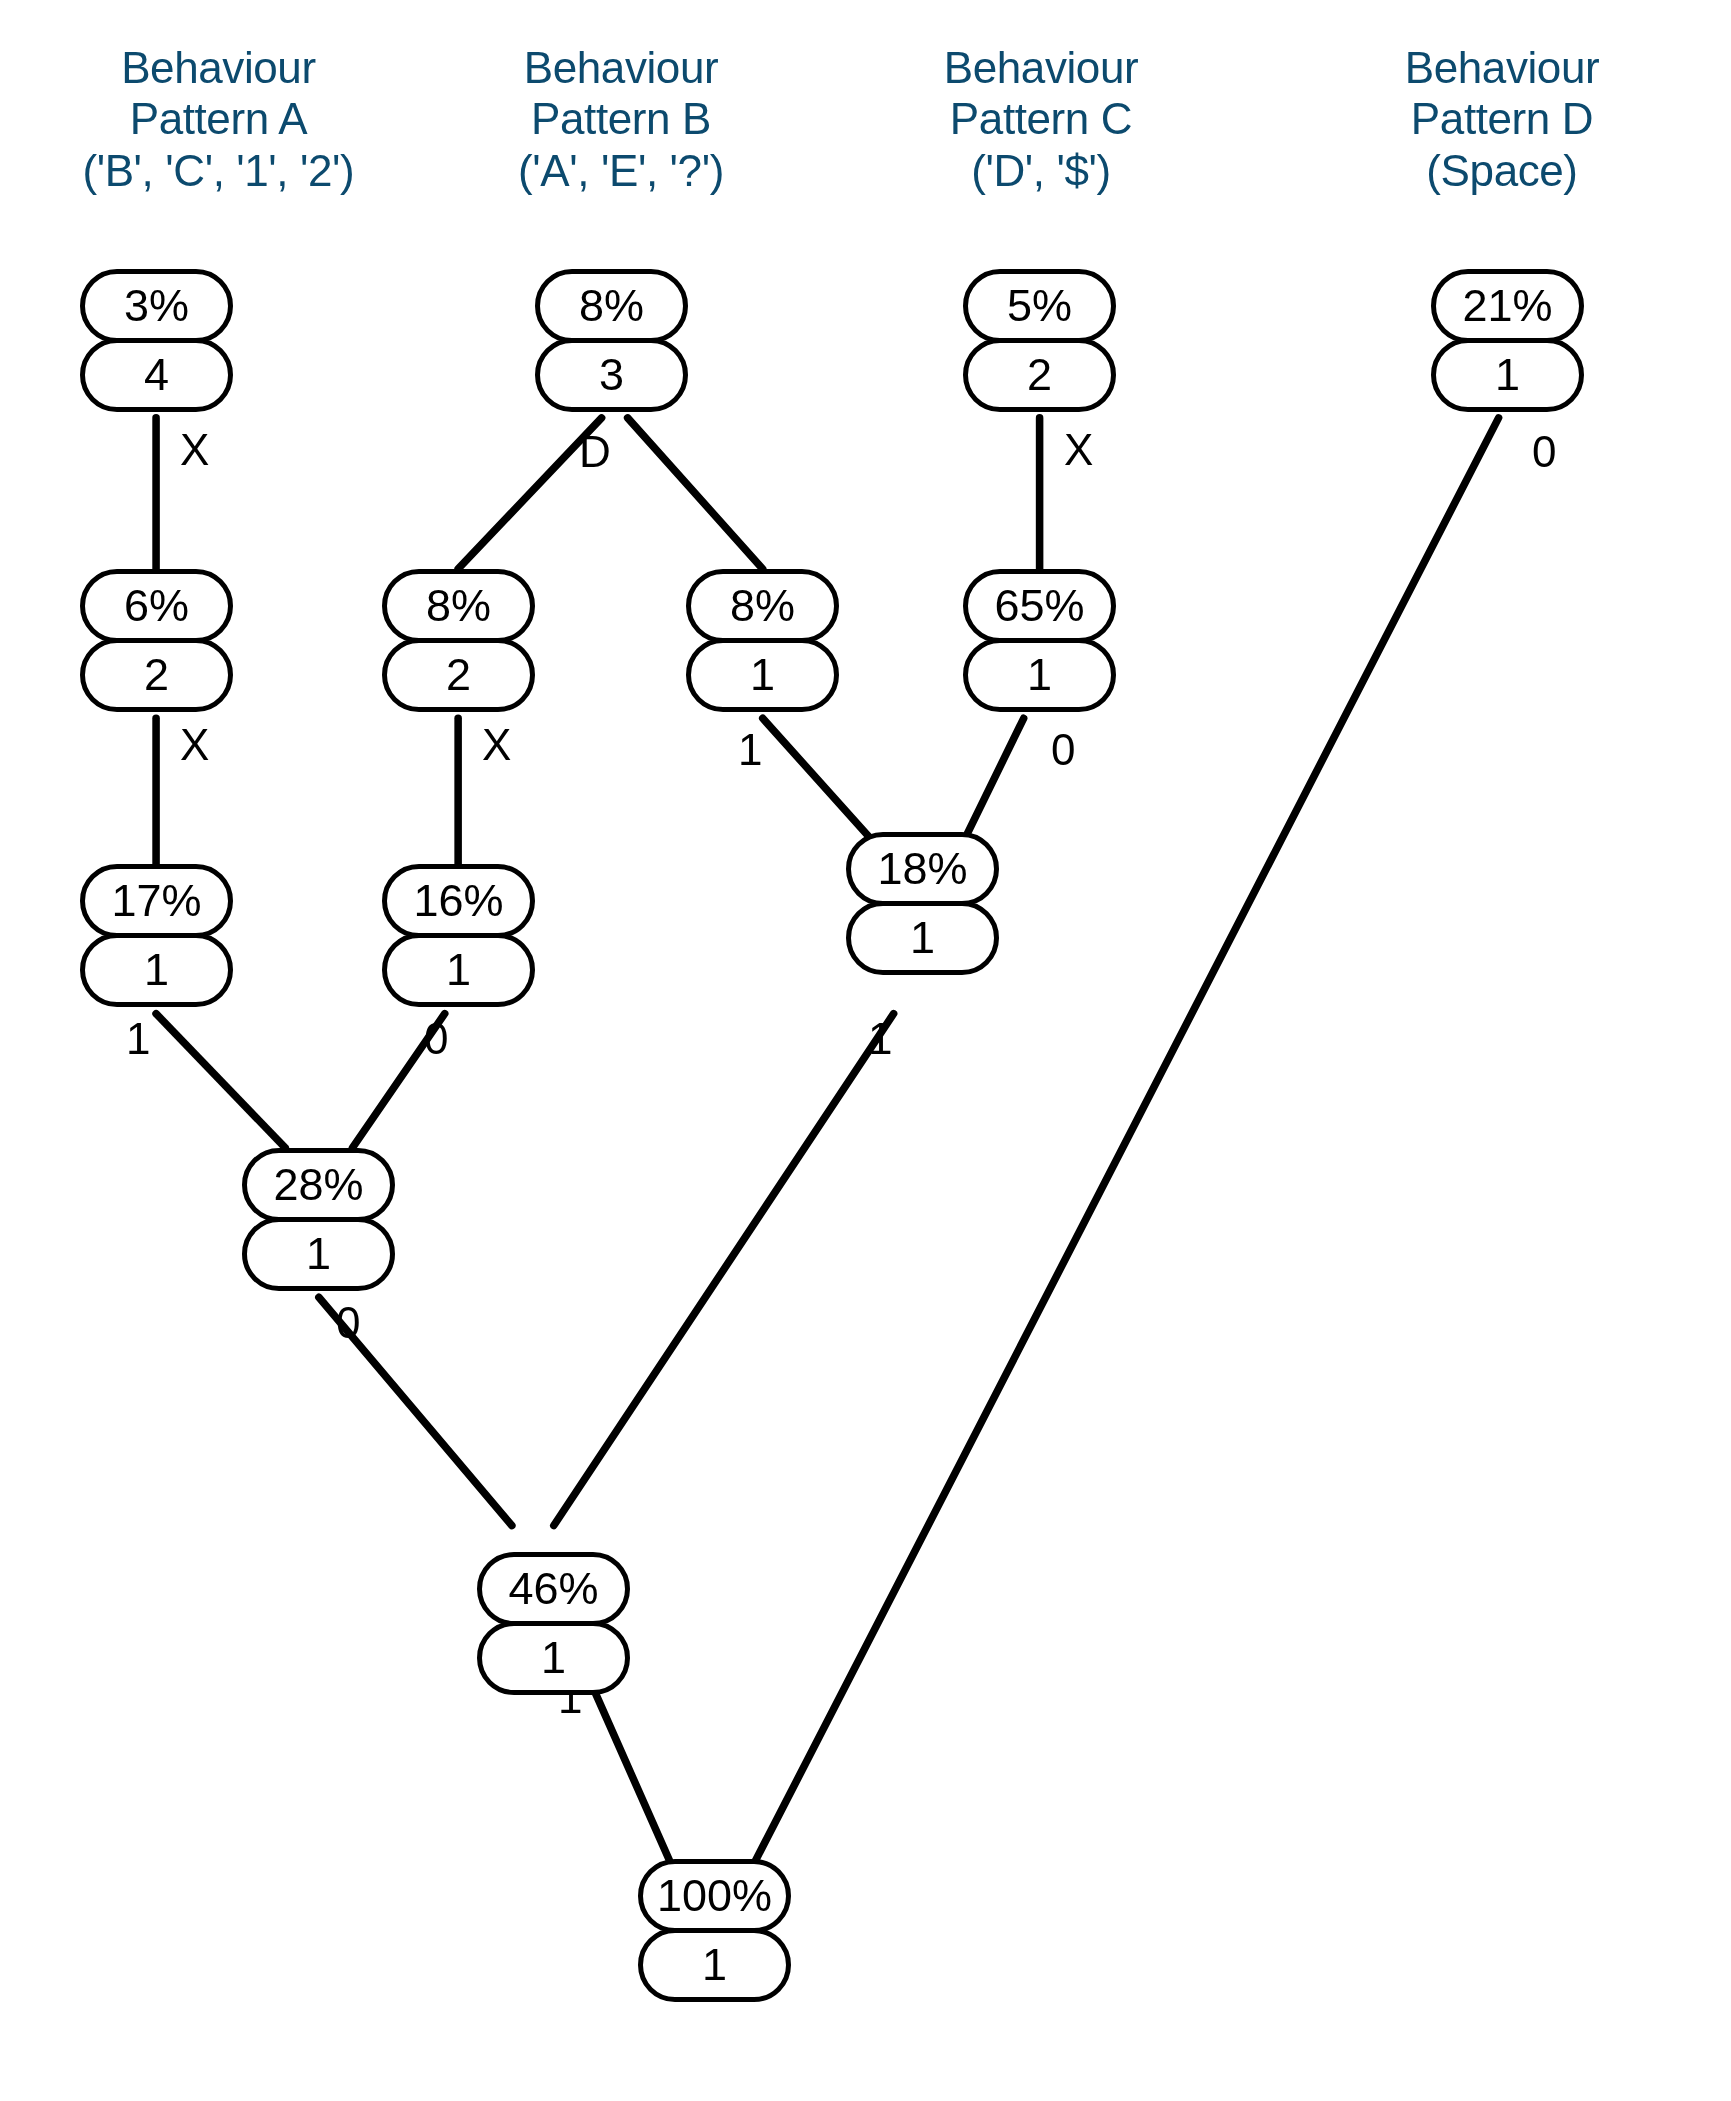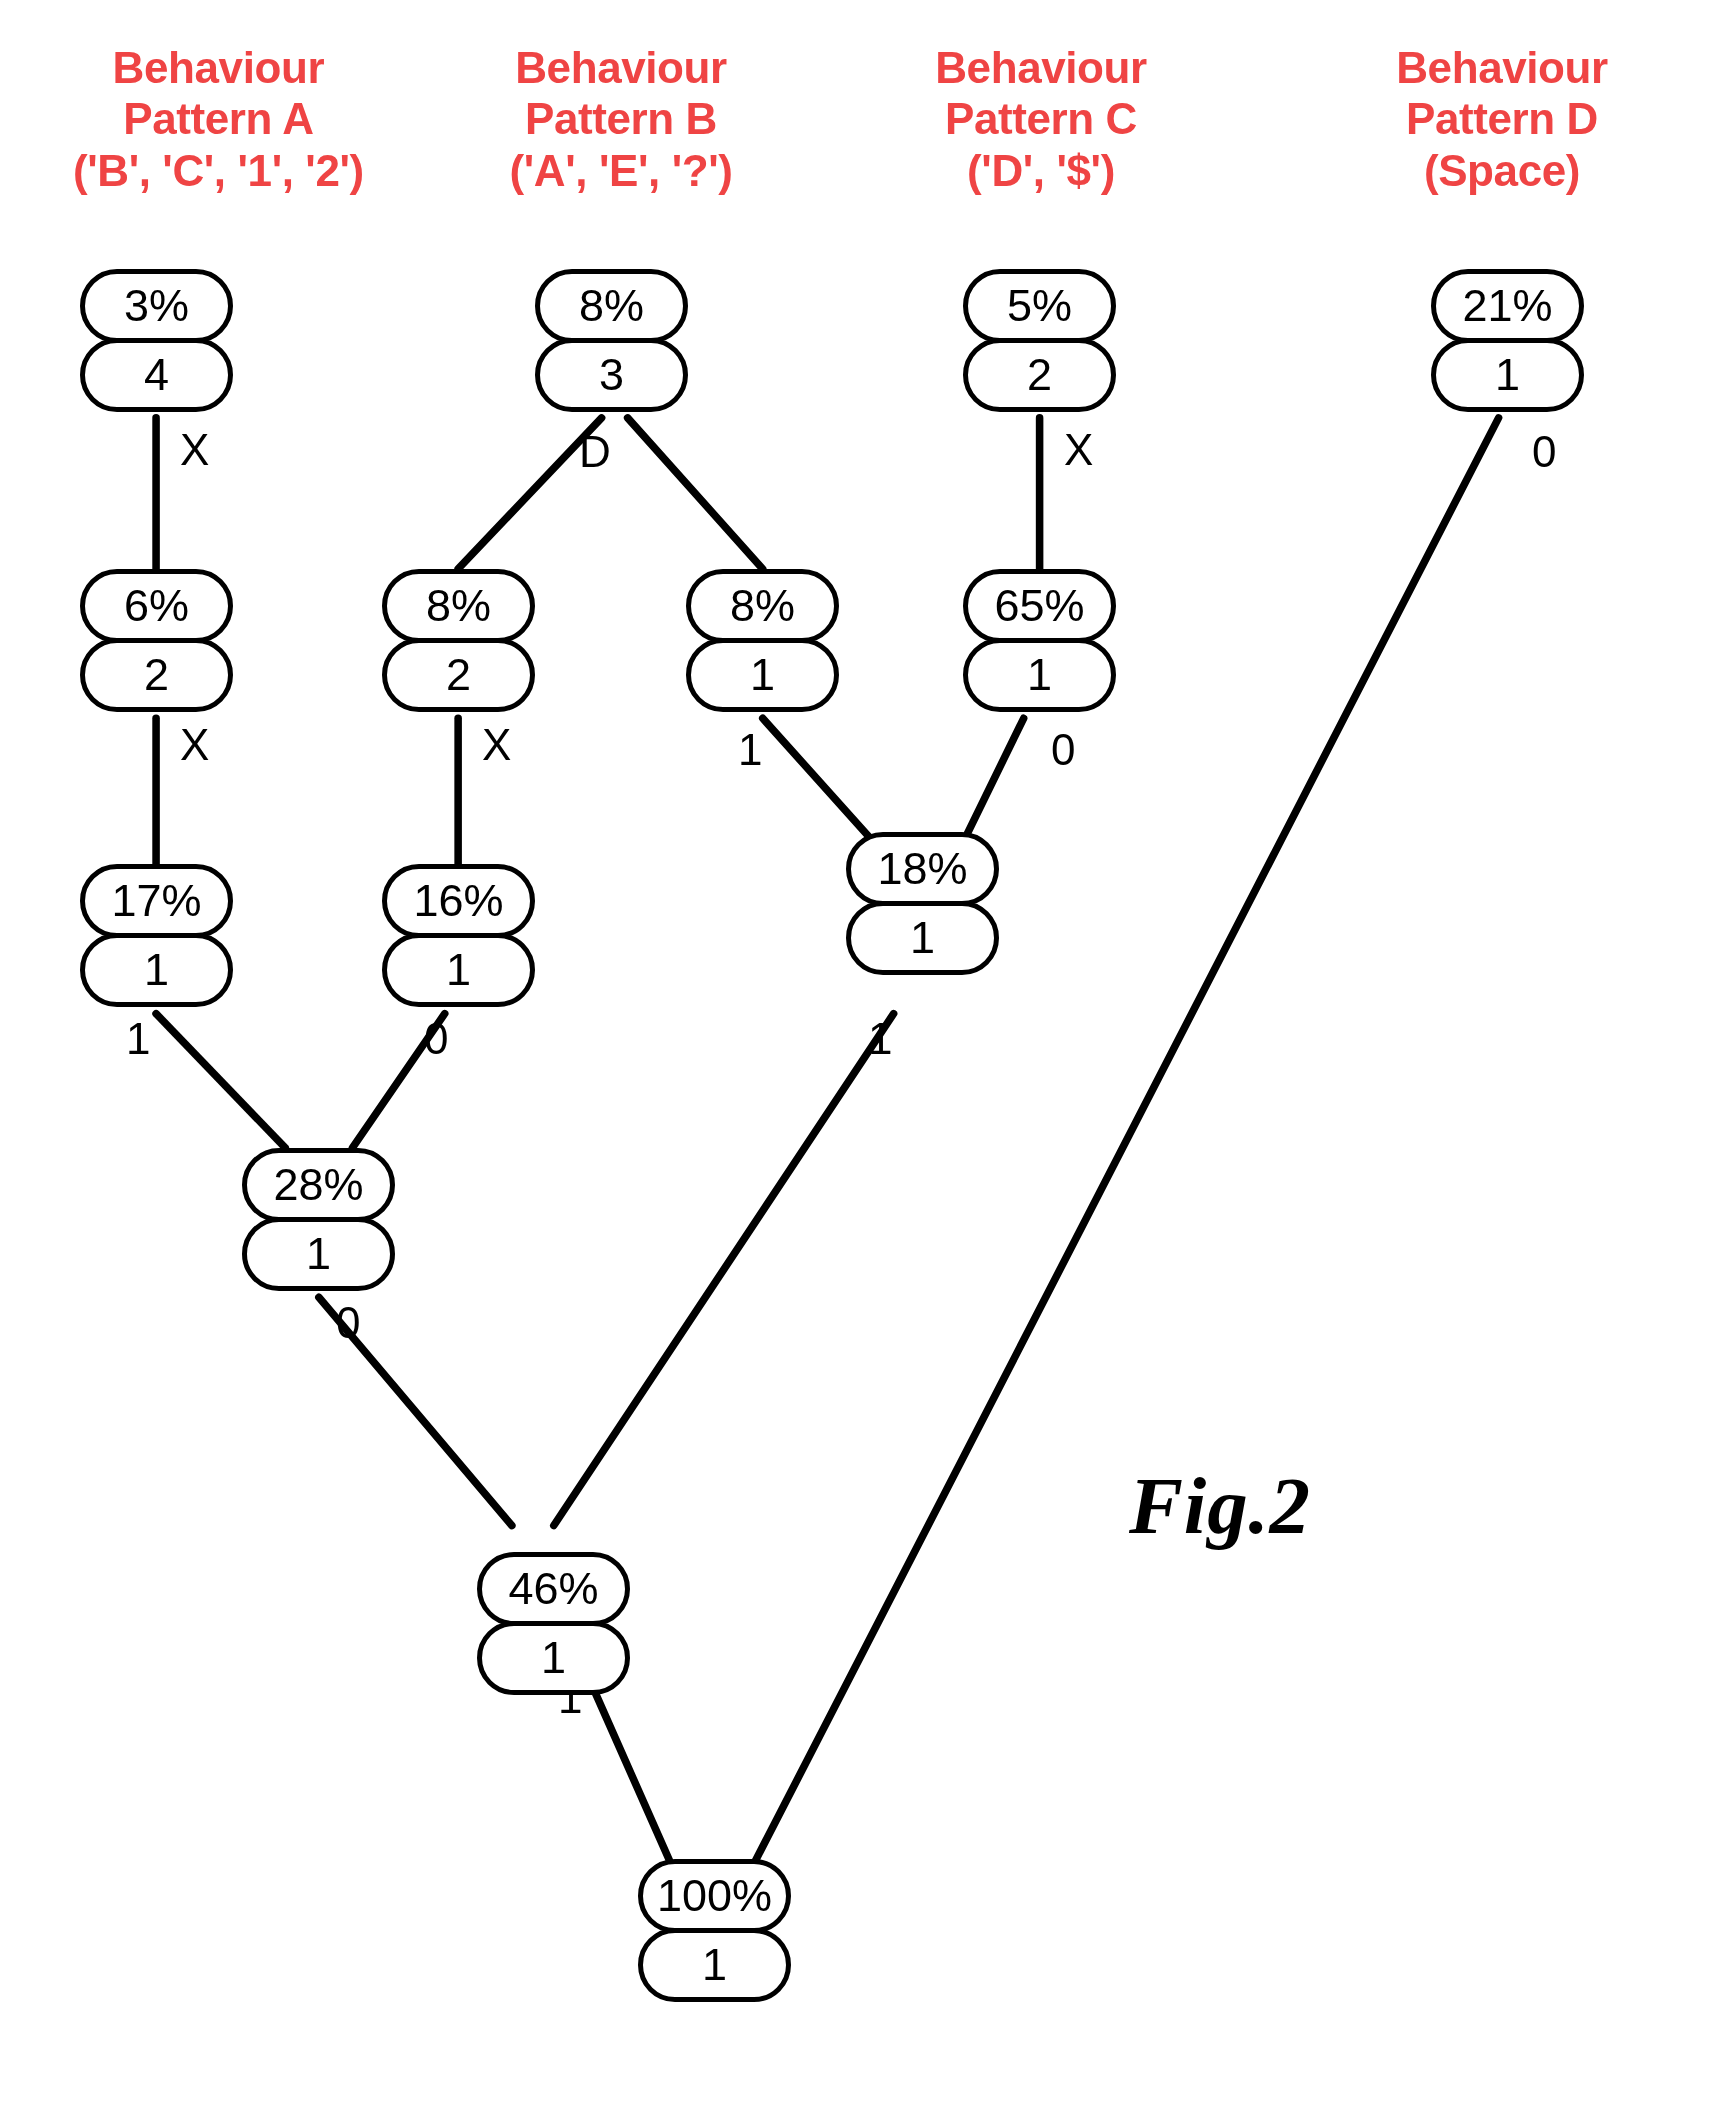--- a/index.html
+++ b/index.html
@@ -20,22 +20,22 @@
     left: 0;
     top: 0;
     width: 1731px;
     height: 2102px;
   }
   .col-header {
     position: absolute;
     text-align: center;
     font-size: 44px;
     line-height: 1.17;
-    font-weight: 700;
-    color: #ef4444;
+    font-weight: 400;
+    color: #0c4a6e;
     letter-spacing: -0.4px;
     white-space: pre-line;
   }
   .node {
     position: absolute;
     width: 153px;
   }
   .node .cell {
     box-sizing: border-box;
     width: 153px;
@@ -171,16 +171,15 @@
       <div class="edge-label" style="left: 482px; top: 723px;">X</div>
       <div class="edge-label" style="left: 738px; top: 728px;">1</div>
       <div class="edge-label" style="left: 1051px; top: 728px;">0</div>
       <div class="edge-label" style="left: 126px; top: 1017px;">1</div>
       <div class="edge-label" style="left: 424px; top: 1017px;">0</div>
       <div class="edge-label" style="left: 868px; top: 1017px;">1</div>
       <div class="edge-label" style="left: 336px; top: 1301px;">0</div>
       <div class="edge-label" style="left: 558px; top: 1676px;">1</div>
     </div>
 
-  <div class="fig-label" style="left: 1129px; top: 1460px;">Fig.2</div>
 
 </div>
 
 
 </body></html>

